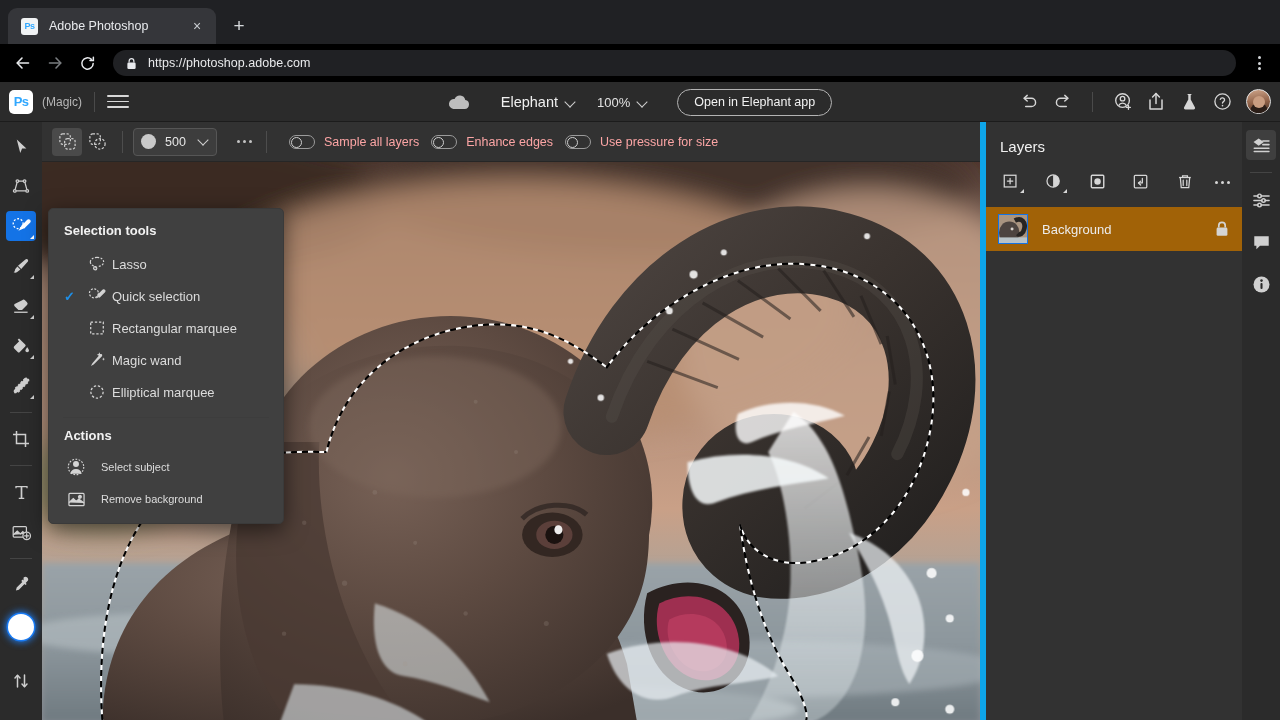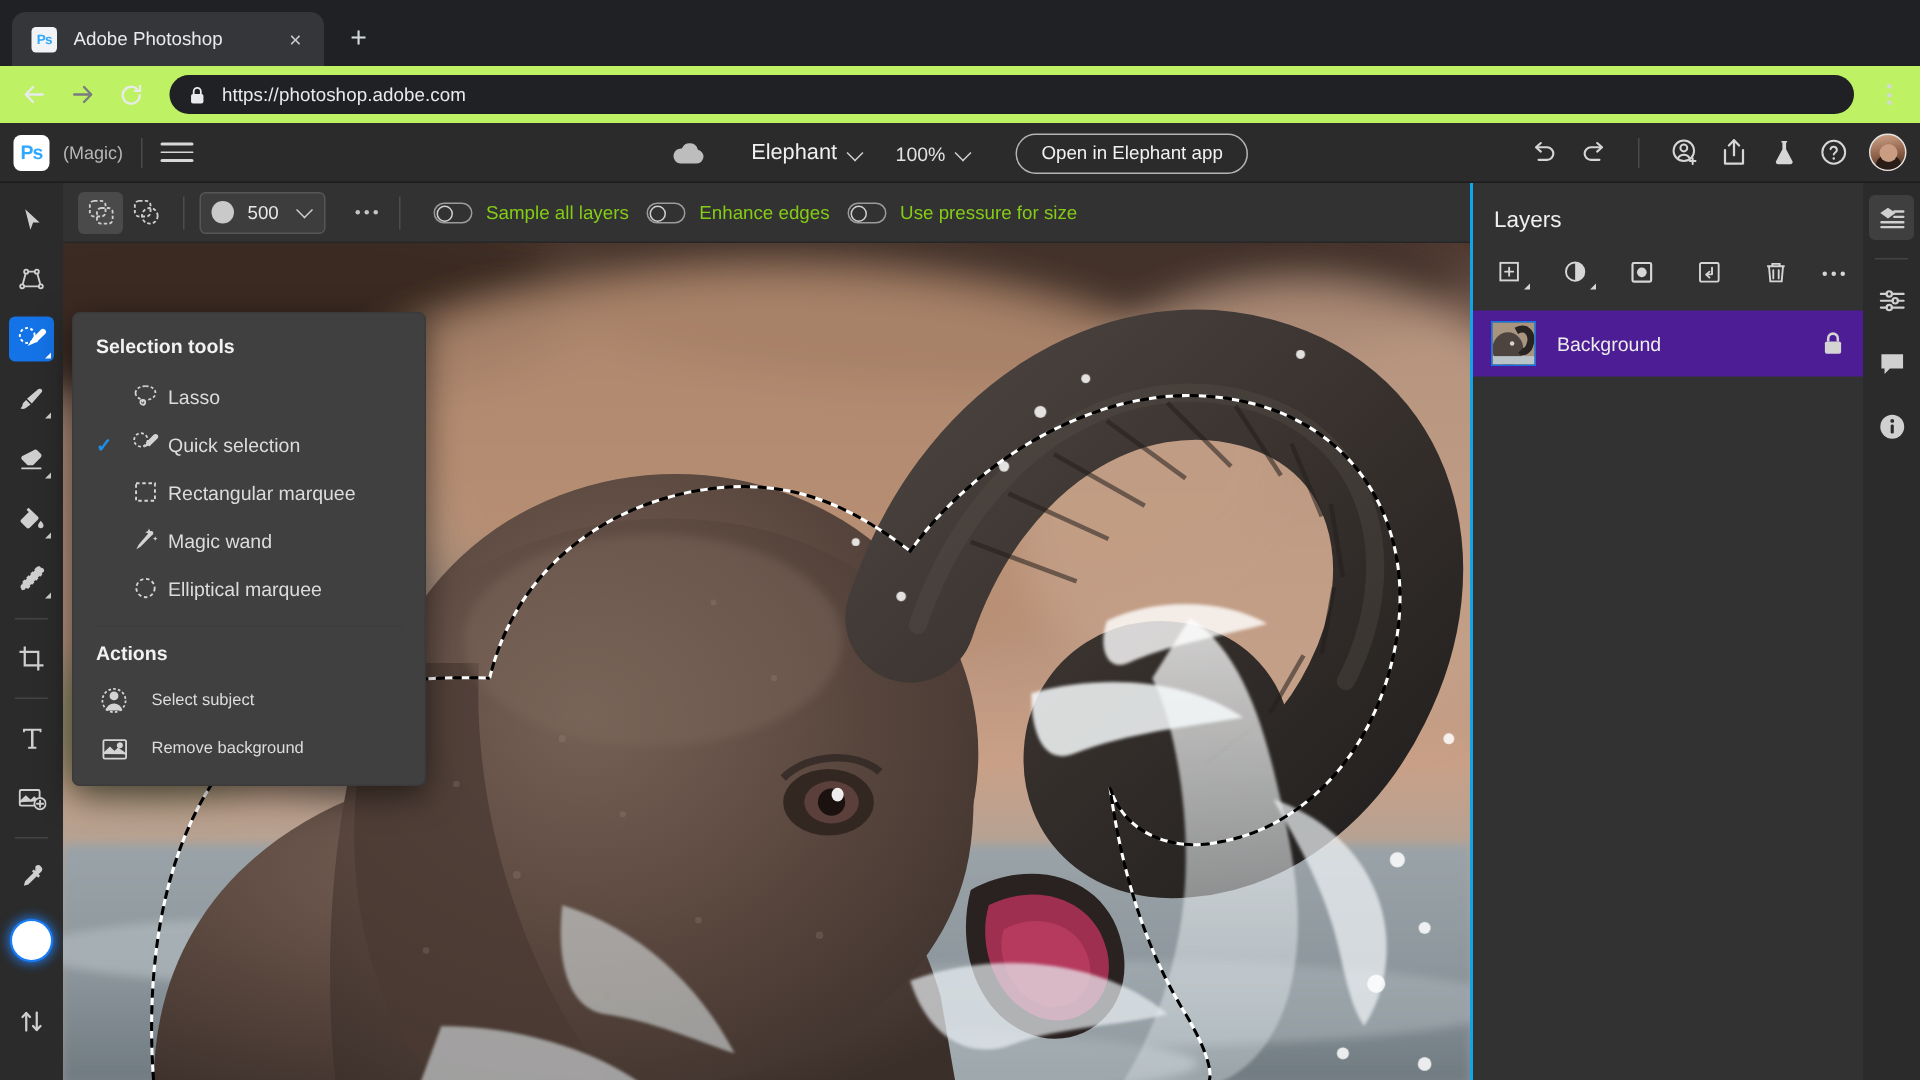--- a/index.html
+++ b/index.html
@@ -38,21 +38,21 @@
     justify-content: center; color: #c8ccd0; font-size: 14px; line-height: 1;
     border-radius: 50%;
   }
   .new-tab {
     width: 30px; height: 30px; margin: 0 0 3px 8px;
     display: flex; align-items: center; justify-content: center;
     color: #d5d8db; font-size: 19px; border-radius: 50%; font-weight: 300;
   }
 
   .browser-toolbar {
-    height: 38px; background: #bef264;
+    height: 38px; background: #000000;
     display: flex; align-items: center; padding: 0 8px; gap: 2px;
   }
   .nav-btn {
     width: 30px; height: 30px; display: flex; align-items: center;
     justify-content: center; border-radius: 50%; color: #e8eaed;
   }
   .nav-btn.disabled { color: #7a7d80; }
   .nav-btn svg { display: block; }
   .omnibox {
     flex: 1; height: 26px; margin: 0 8px 0 9px;
@@ -163,21 +163,21 @@
   .toggle-group { display: flex; align-items: center; gap: 9px; margin-left: 12px; }
   .toggle {
     width: 26px; height: 14px; border-radius: 8px; border: 1.5px solid #9b9b9b;
     position: relative; flex: 0 0 auto; background: transparent;
   }
   .toggle::after {
     content: ""; position: absolute; left: 1px; top: 1px;
     width: 9px; height: 9px; border-radius: 50%;
     border: 1.5px solid #cfcfcf; background: transparent; box-sizing: content-box;
   }
-  .toggle-label { color: #84cc16; font-size: 12.5px; white-space: nowrap; }
+  .toggle-label { color: #fca5a5; font-size: 12.5px; white-space: nowrap; }
 
   
   .left-toolbar {
     position: absolute; left: 0; top: 122px; width: 42px; bottom: 0;
     background: #2b2b2b; display: flex; flex-direction: column;
     align-items: center; padding-top: 9px; gap: 0;
   }
   .tool {
     width: 30px; height: 30px; margin-bottom: 10px; border-radius: 4px;
     display: flex; align-items: center; justify-content: center;
@@ -247,40 +247,40 @@
     color: #dcdcdc; font-size: 11px;
   }
   .fa-icon {
     width: 34px; flex: 0 0 34px; display: flex; align-items: center;
     color: #d4d4d4;
   }
 
   
   .layers-panel {
     position: absolute; right: 38px; top: 122px; width: 262px; bottom: 0;
-    background: #323232; border-left: 2px solid #0ea5e9;
+    background: #323232; border-left: 6px solid #0ea5e9;
   }
   .layers-title { color: #f0f0f0; font-size: 15px; padding: 16px 0 0 14px; }
   .layers-toolbar {
     display: flex; align-items: center; padding: 14px 12px 12px 12px; gap: 0;
     justify-content: space-between;
   }
   .lt-btn {
     width: 26px; height: 26px; display: flex; align-items: center;
     justify-content: center; color: #d6d6d6; position: relative; border-radius: 3px;
   }
   .lt-btn .tri {
     position: absolute; right: 0px; bottom: 2px; width: 0; height: 0;
     border-left: 4px solid transparent; border-bottom: 4px solid #d6d6d6;
   }
   .lt-more { display: flex; align-items: center; gap: 3px; }
   .lt-more i { width: 3px; height: 3px; border-radius: 50%; background: #d6d6d6; display: block; }
   .layer-row {
     display: flex; align-items: center; height: 44px; padding: 0 13px 0 12px;
-    background: #4c1d95; gap: 14px;
+    background: #a16207; gap: 14px;
   }
   .layer-thumb {
     width: 30px; height: 30px; border: 1.5px solid #1473e6; flex: 0 0 auto;
     overflow: hidden; background: #7f756d;
   }
   .layer-thumb svg { width: 100%; height: 100%; display: block; }
   .layer-name { flex: 1; color: #ececec; font-size: 13px; }
   .layer-lock { color: #d4d4d4; display: flex; align-items: center; }
 
   

